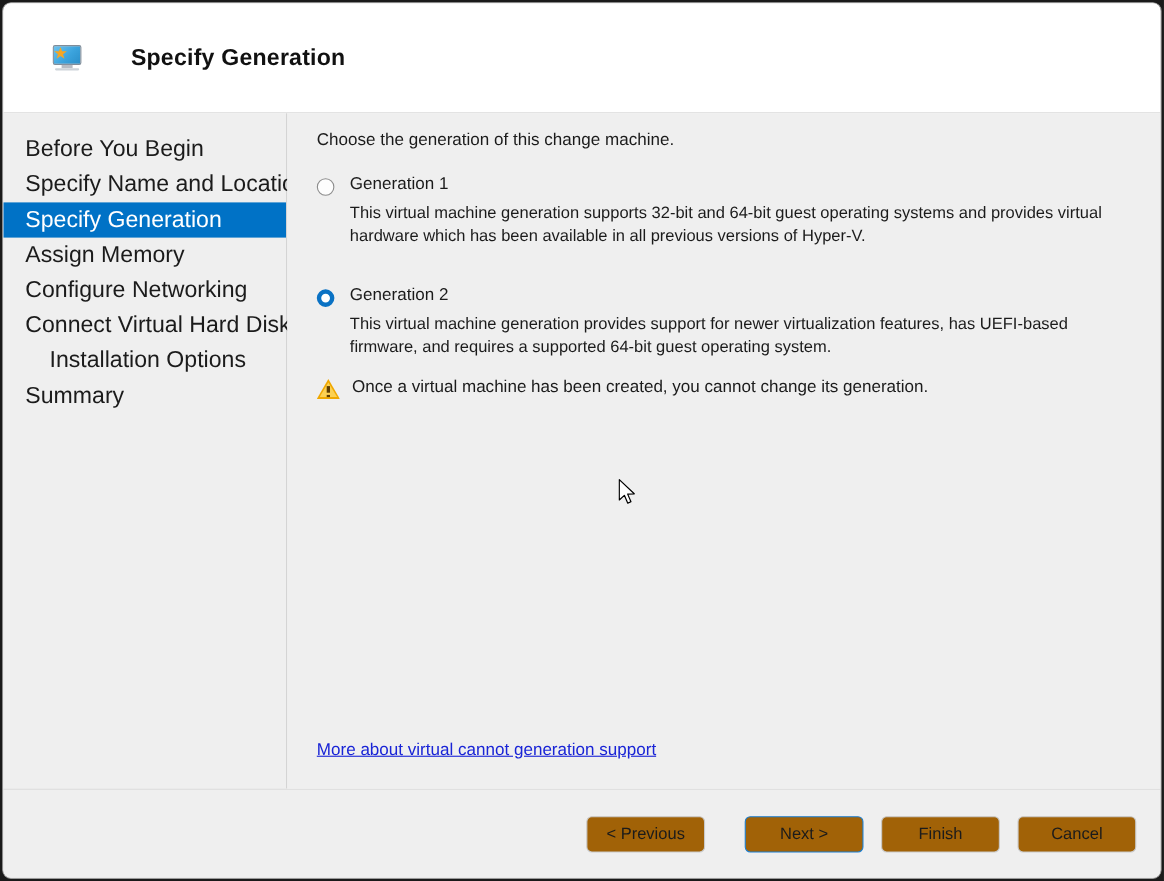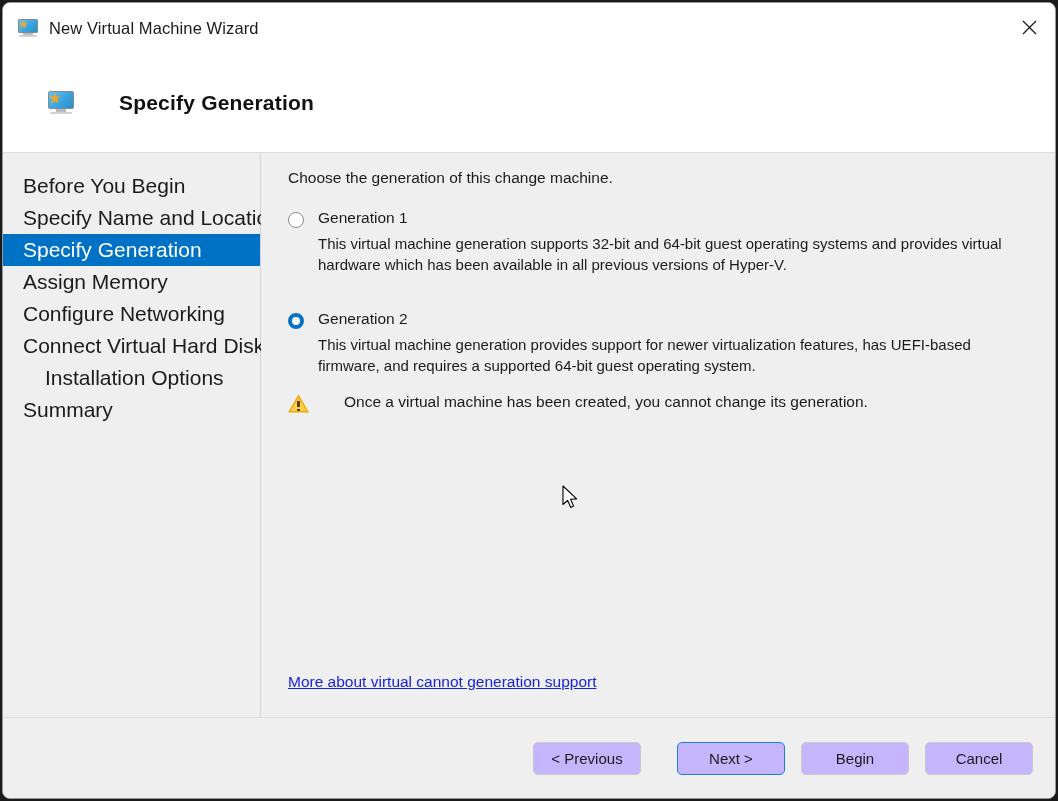--- a/index.html
+++ b/index.html
@@ -217,21 +217,20 @@
   }
   .warn-icon .bang-dot {
     position: absolute;
     left: 9px; top: 14.4px;
     width: 2.6px; height: 2.6px;
     background: #5c3c00;
   }
   .warn-text {
     font-size: 15.5px;
     color: #1b1b1b;
-    margin-left: 24px;
   }
 
   .more-link {
     position: absolute;
     left: 27px;
     bottom: 26px;
     font-size: 15.5px;
     color: #1924d6;
     text-decoration: underline;
     cursor: default;
@@ -253,56 +252,41 @@
     border-top: 1px solid #dcdcdc;
     display: flex;
     align-items: center;
     justify-content: flex-end;
     padding-right: 22px;
     gap: 16px;
   }
   .btn {
     width: 108px;
     height: 33px;
-    background: #c4b5fd;
+    background: #a16207;
     border: 1px solid #c9c9c9;
     border-radius: 5px;
     font-family: "Liberation Sans", sans-serif;
     font-size: 15px;
     color: #1b1b1b;
     cursor: default;
     display: flex;
     align-items: center;
     justify-content: center;
   }
   .btn.focused {
     border: 1.6px solid #1a7fd4;
     margin-left: 20px;
   }
 </style>
 </head>
 <body>
 
 <div class="window">
 
-  <div class="titlebar">
-    <div class="title-icon">
-      <div class="mon-screen"></div>
-      <div class="mon-star"></div>
-      <div class="mon-stand"></div>
-      <div class="mon-base"></div>
-    </div>
-    <span class="title-text">New Virtual Machine Wizard</span>
-    <div class="close-btn">
-      <svg width="15" height="15" viewBox="0 0 15 15">
-        <line x1="1" y1="1" x2="14" y2="14" stroke="#1b1b1b" stroke-width="1.3"></line>
-        <line x1="14" y1="1" x2="1" y2="14" stroke="#1b1b1b" stroke-width="1.3"></line>
-      </svg>
-    </div>
-  </div>
 
   <div class="header">
     <div class="header-icon">
       <div class="mon-screen"></div>
       <div class="mon-star"></div>
       <div class="mon-stand"></div>
       <div class="mon-base"></div>
     </div>
     <span class="header-title">Specify Generation</span>
   </div>
@@ -351,17 +335,17 @@
       <svg class="cursor" viewBox="0 0 20 26">
         <polygon points="1,1 1,19.5 5.6,15.3 8.7,22.4 11.6,21.1 8.6,14.2 14.6,13.9" fill="#ffffff" stroke="#000000" stroke-width="1.1" stroke-linejoin="round"></polygon>
       </svg>
 
     </div>
   </div>
 
   <div class="footer">
     <button class="btn">&lt; Previous</button>
     <button class="btn focused">Next &gt;</button>
-    <button class="btn">Begin</button>
+    <button class="btn">Finish</button>
     <button class="btn">Cancel</button>
   </div>
 
 </div>
 
 </body></html>

